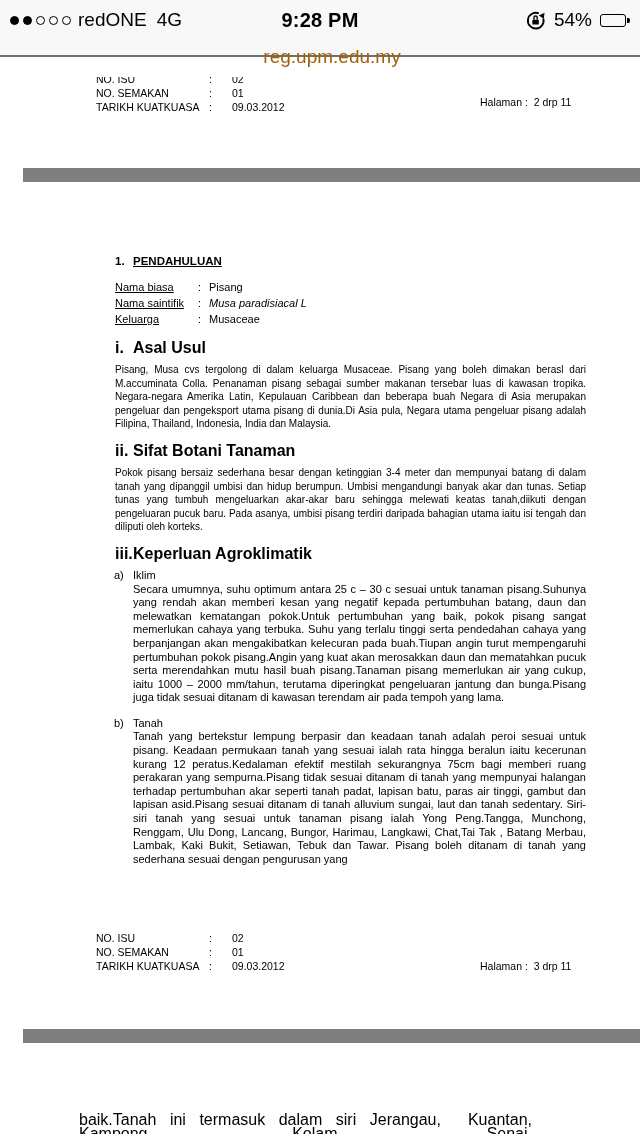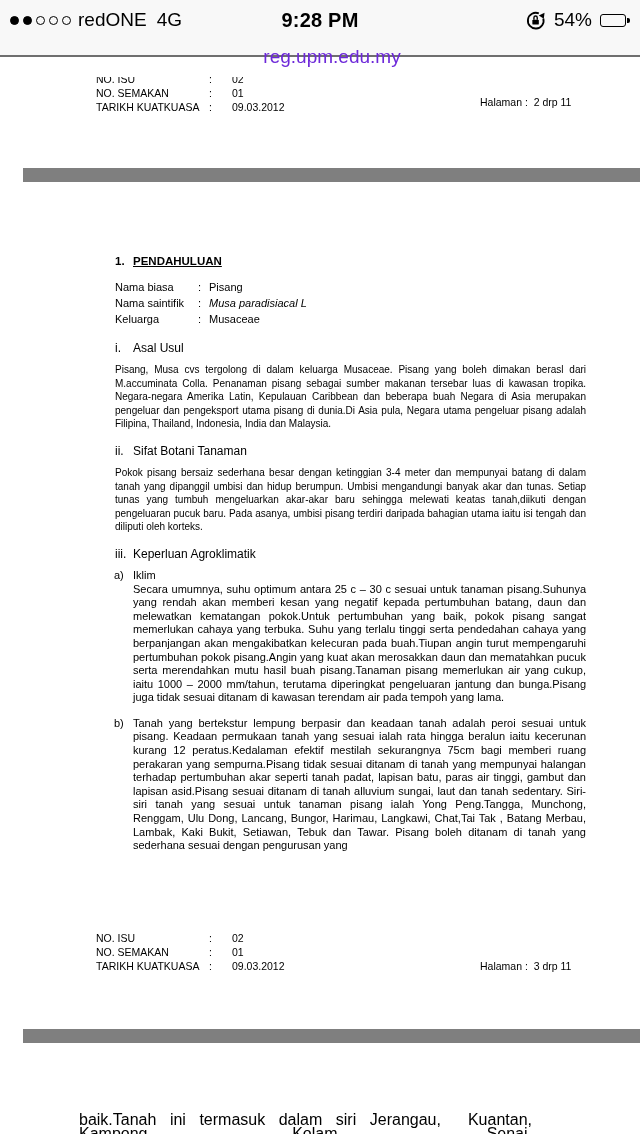--- a/index.html
+++ b/index.html
@@ -20,42 +20,42 @@
   .dot.filled{background:#000;}
   .carrier{font-size:19px;}
   .network{font-size:19px;margin-left:10px;text-align:right;}
   .time{position:absolute;left:50%;transform:translateX(-50%);font-size:20px;font-weight:700;letter-spacing:.2px;}
   .right-group{margin-left:auto;display:flex;align-items:center;gap:8px;}
   .pct{font-size:19px;}
   .battery{position:relative;width:26px;height:13px;border:1.3px solid #000;border-radius:3px;padding:1.5px;box-sizing:border-box;margin-right:4px;}
   .battery-fill{width:54%;height:100%;background:#000;border-radius:1px;}
   .battery-nub{position:absolute;right:-4.5px;top:3px;width:3px;height:5px;background:#000;border-radius:0 2px 2px 0;}
   .url-row{position:absolute;top:40px;left:0;right:0;height:35px;text-align:center;}
-  .url-title{font-size:19px;line-height:33px;color:#6d28d9;padding-left:24px;}
+  .url-title{font-size:19px;line-height:33px;color:#a16207;padding-left:24px;}
   
   .viewer{position:absolute;top:77px;left:0;right:0;bottom:0;overflow:hidden;background:#fff;padding-left:23px;}
   .band{height:14px;background:#7f7f7f;}
   .page{background:#fff;position:relative;}
   .page-frag-top{height:91px;overflow:hidden;}
   .meta-block{position:relative;margin-left:73px;font-size:10.5px;line-height:14px;}
   .meta-block.clipped{margin-top:-5px;}
   .meta-row{display:flex;}
   .meta-label{width:113px;}
   .meta-sep{width:23px;}
   .halaman{position:absolute;left:384px;top:23px;white-space:pre;}
   .halaman.footer-pos{top:28px;}
   
   .page-main{height:847px;display:flex;flex-direction:column;overflow:hidden;box-sizing:border-box;padding-top:72px;}
   .h-num{display:inline-block;width:18px;}
   .h1{margin:0 0 11px 92px;font-size:11.5px;font-weight:700;line-height:14px;text-decoration:underline;}
   .info-rows{margin-left:92px;font-size:11px;line-height:16px;}
-  .info-label{display:inline-block;width:83px;}
+  .info-label{display:inline-block;width:83px;text-decoration:underline;}
   .info-sep{display:inline-block;width:11px;}
   .italic{font-style:italic;}
-  .sec-head{margin:14px 16px 0 92px;font-size:12px;font-weight:400;line-height:14px;}
+  .sec-head{margin:14px 16px 0 92px;font-size:16px;font-weight:700;line-height:14px;}
   .para{margin:8px 4px 0 92px;width:471px;font-size:10px;line-height:13.6px;text-align:justify;}
   .ab{display:flex;margin:8px 0 0 91px;font-size:11px;line-height:13.6px;}
   .ab.second{margin-top:12px;}
   .ab-label{width:19px;flex:none;}
   .ab-body{width:453px;}
   .ab-para{text-align:justify;}
   .footer-meta{margin-top:auto;margin-bottom:56px;}
   
   .page-frag-bottom{height:91px;overflow:hidden;box-sizing:border-box;padding-top:70px;}
   .cont-line{margin-left:56px;width:453px;font-size:16px;line-height:13.6px;white-space:pre-wrap;}
@@ -148,20 +148,21 @@
         <span class="ab-label">a)</span>
         <div class="ab-body">
           <div>Iklim</div>
           <div class="ab-para">Secara umumnya, suhu optimum antara 25 c – 30 c sesuai untuk tanaman pisang.Suhunya yang rendah akan memberi kesan yang negatif kepada pertumbuhan batang, daun dan melewatkan kematangan pokok.Untuk pertumbuhan yang baik, pokok pisang sangat memerlukan cahaya yang terbuka. Suhu yang terlalu tinggi serta pendedahan cahaya yang berpanjangan akan mengakibatkan kelecuran pada buah.Tiupan angin turut mempengaruhi pertumbuhan pokok pisang.Angin yang kuat akan merosakkan daun dan mematahkan pucuk serta merendahkan mutu hasil buah pisang.Tanaman pisang memerlukan air yang cukup, iaitu 1000 – 2000 mm/tahun, terutama diperingkat pengeluaran jantung dan bunga.Pisang juga tidak sesuai ditanam di kawasan terendam air pada tempoh yang lama.</div>
         </div>
       </div>
 
       <div class="ab second">
         <span class="ab-label">b)</span>
         <div class="ab-body">
+          <div>Tanah</div>
           <div class="ab-para">Tanah yang bertekstur lempung berpasir dan keadaan tanah adalah peroi sesuai untuk pisang. Keadaan permukaan tanah yang sesuai ialah rata hingga beralun iaitu kecerunan kurang 12 peratus.Kedalaman efektif mestilah sekurangnya 75cm bagi memberi ruang perakaran yang sempurna.Pisang tidak sesuai ditanam di tanah yang mempunyai halangan terhadap pertumbuhan akar seperti tanah padat, lapisan batu, paras air tinggi, gambut dan lapisan asid.Pisang sesuai ditanam di tanah alluvium sungai, laut dan tanah sedentary. Siri-siri tanah yang sesuai untuk tanaman pisang ialah Yong Peng.Tangga, Munchong, Renggam, Ulu Dong, Lancang, Bungor, Harimau, Langkawi, Chat,Tai Tak , Batang Merbau, Lambak, Kaki Bukit, Setiawan, Tebuk dan Tawar. Pisang boleh ditanam di tanah yang sederhana sesuai dengan pengurusan yang</div>
         </div>
       </div>
 
       <div class="meta-block footer-meta">
         <div class="meta-row">
           <span class="meta-label">NO. ISU</span>
           <span class="meta-sep">:</span>
           <span>02</span>
         </div>

